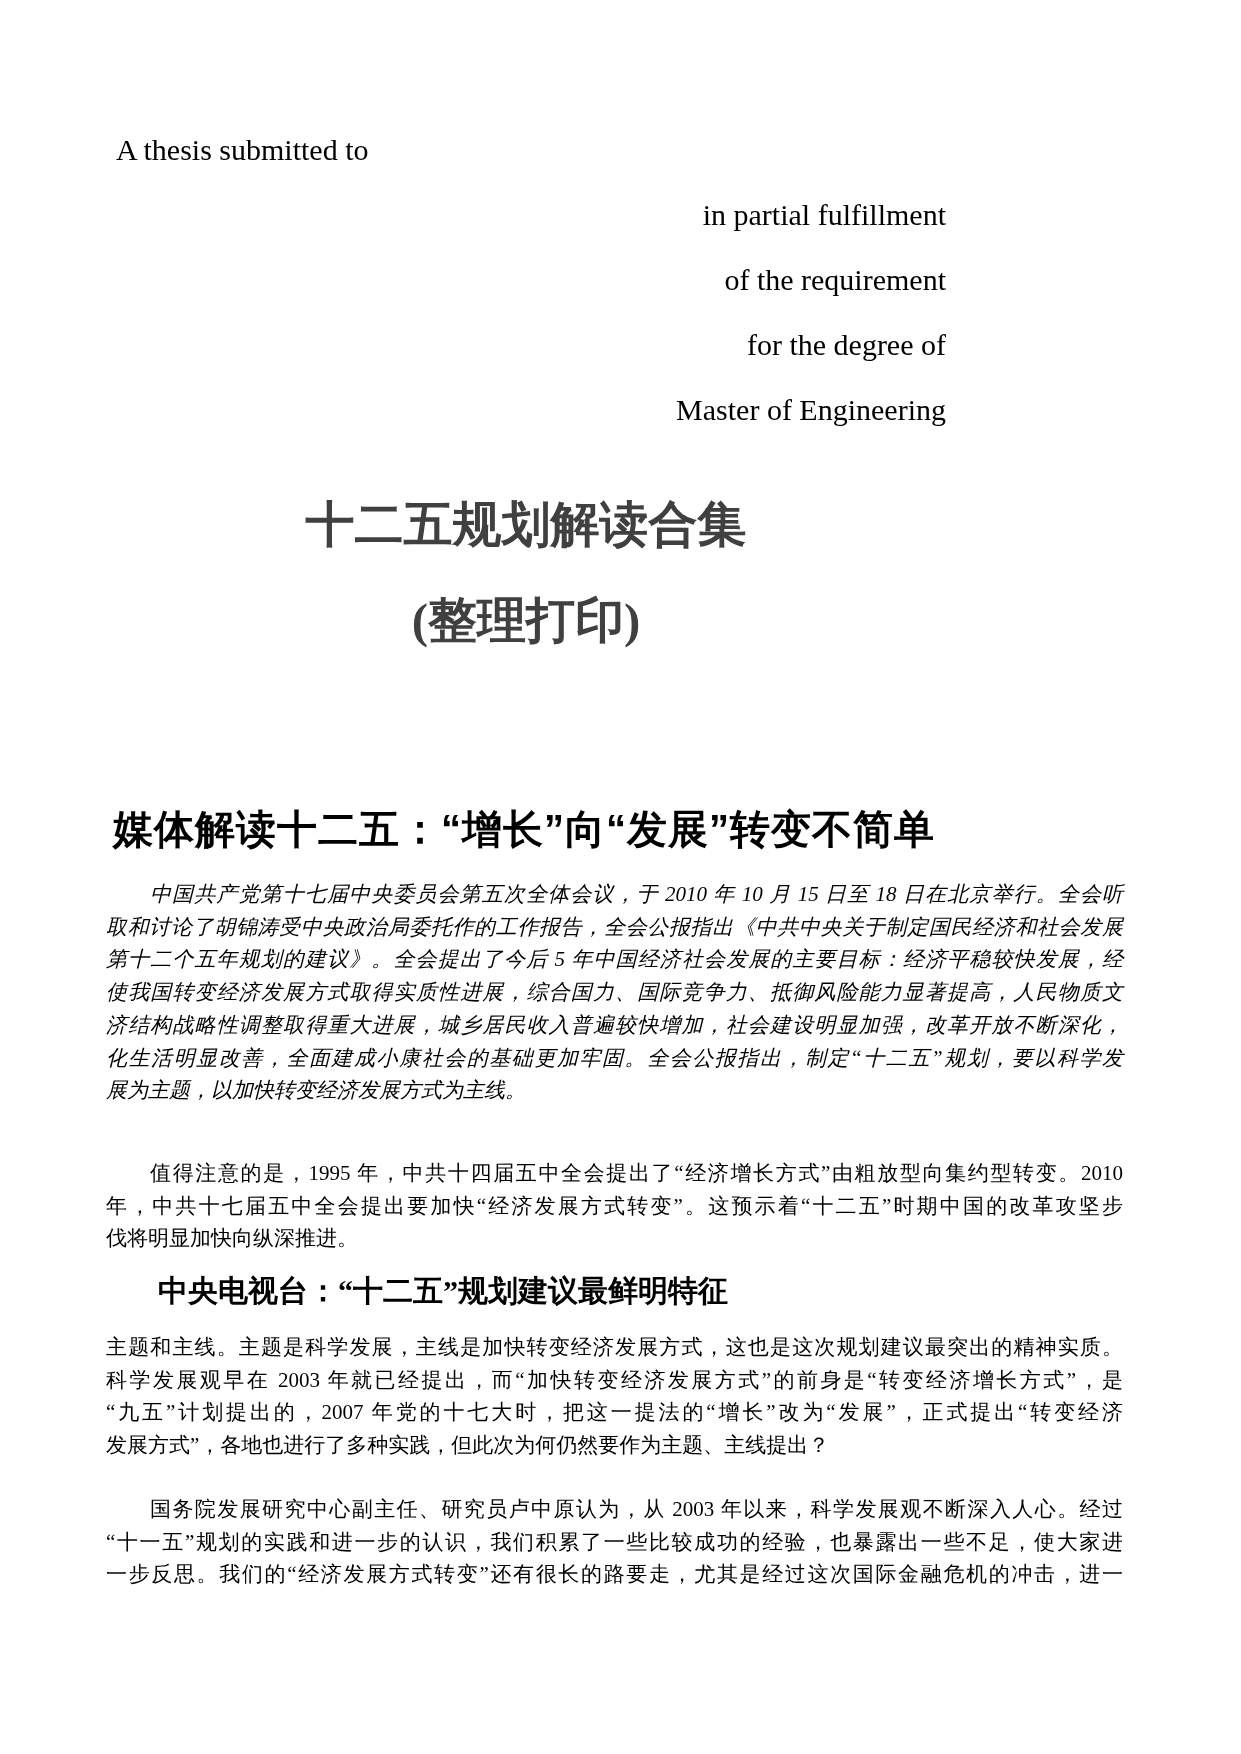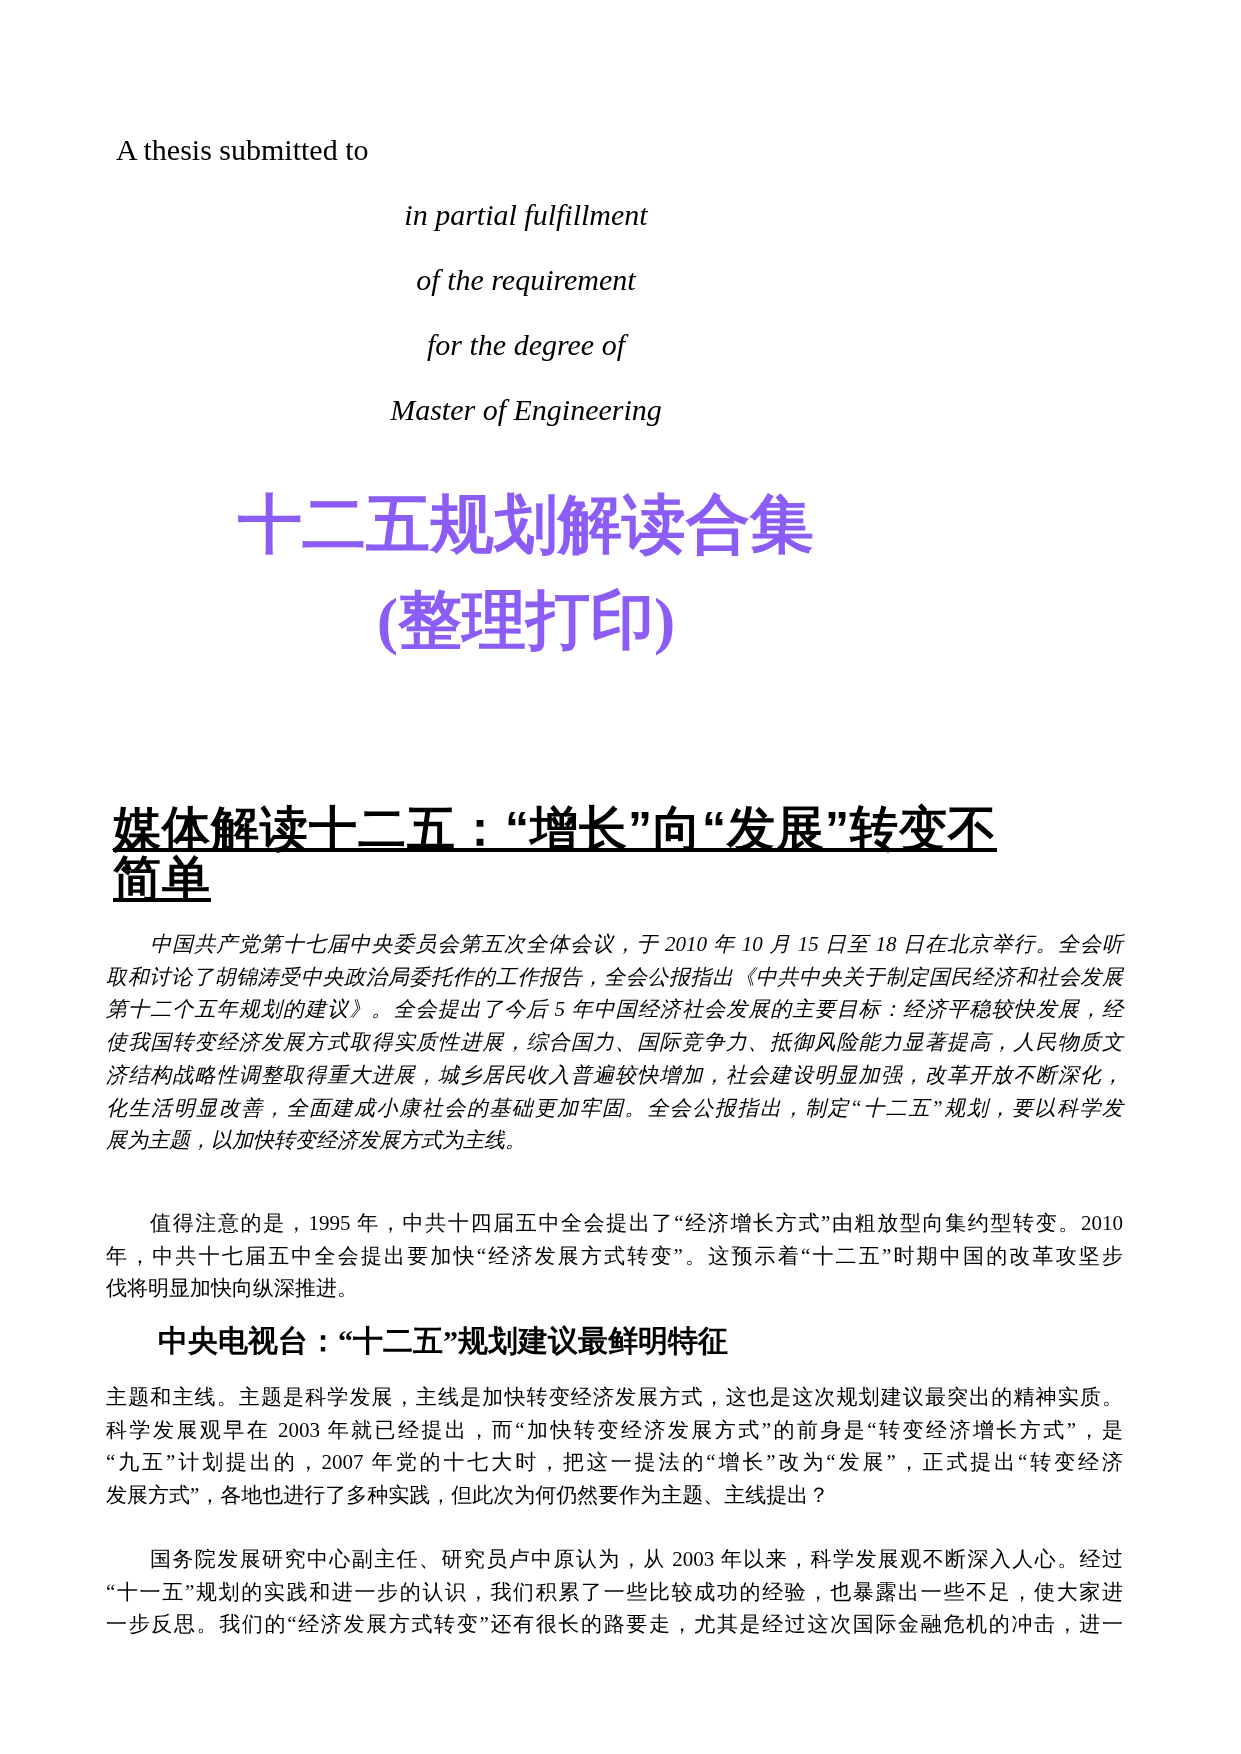--- a/index.html
+++ b/index.html
@@ -18,43 +18,42 @@
     overflow: hidden;
     font-family: "Liberation Serif", "DejaVu Serif", serif;
   }
   
   .front {
     width: 840px;
     font-size: 30px;
     line-height: 65px;
   }
   .eline.left   { text-align: left; padding-left: 10px; }
-  .eline.center { text-align: center; font-style: italic; }
+  .eline.center { text-align: right; }
 
   
   .doc-title {
     width: 840px;
     margin-top: 35px;
-    font-size: 64px;
+    font-size: 49px;
     line-height: 96px;
     font-weight: bold;
     text-align: center;
-    color: #8b5cf6;
+    color: #404040;
   }
 
   
   .heading {
     margin: 135px 0 0 0;
     padding-left: 7px;
     font-family: "Liberation Sans", "DejaVu Sans", sans-serif;
-    font-size: 48px;
+    font-size: 40px;
     line-height: 50px;
     font-weight: bold;
     letter-spacing: 1px;
-    text-decoration: underline;
   }
 
   
   .subheading {
     margin: 16px 0 0 0;
     padding-left: 52px;
     font-size: 30px;
     line-height: 40px;
     font-weight: bold;
     font-family: "Liberation Serif", "DejaVu Serif", serif;

